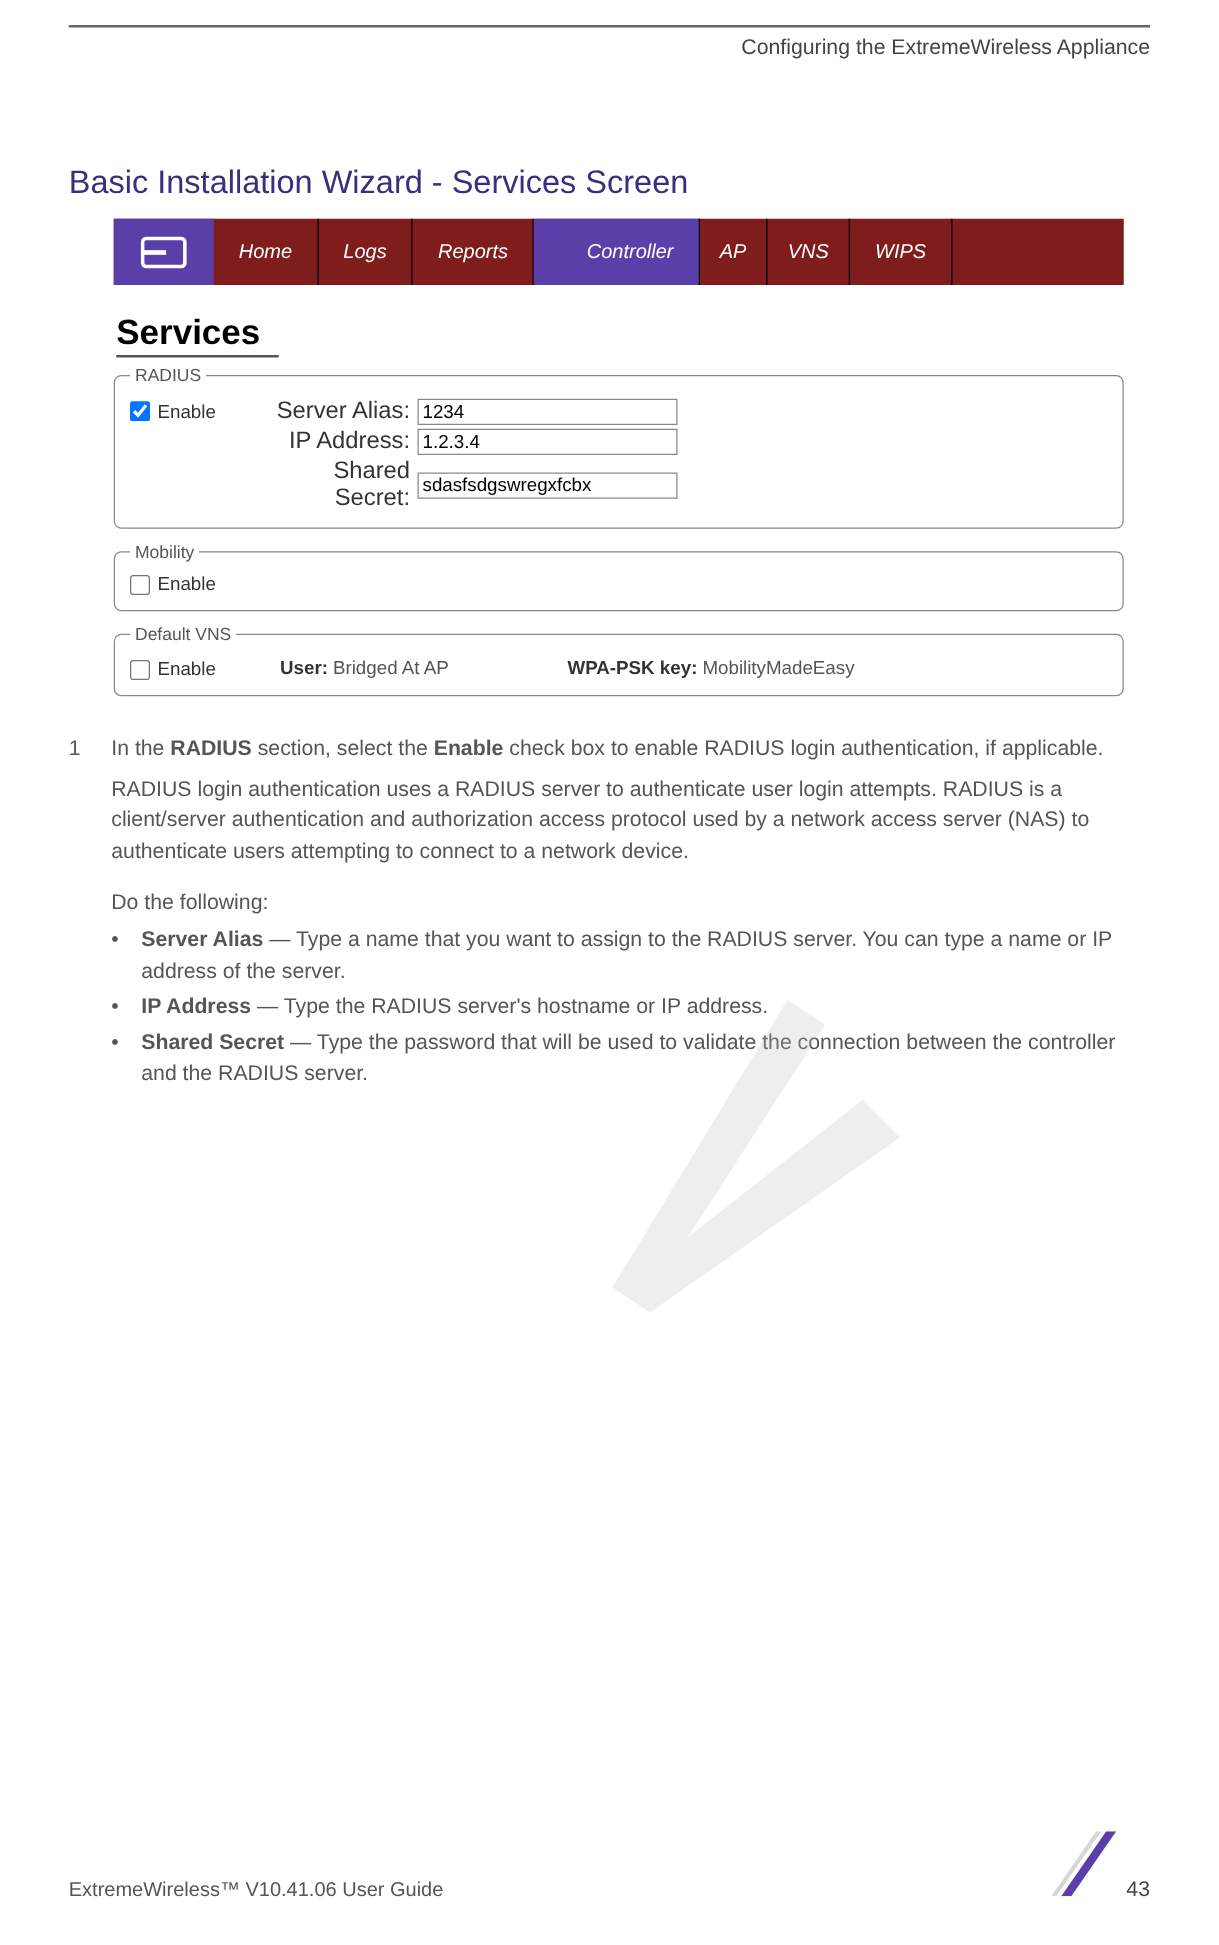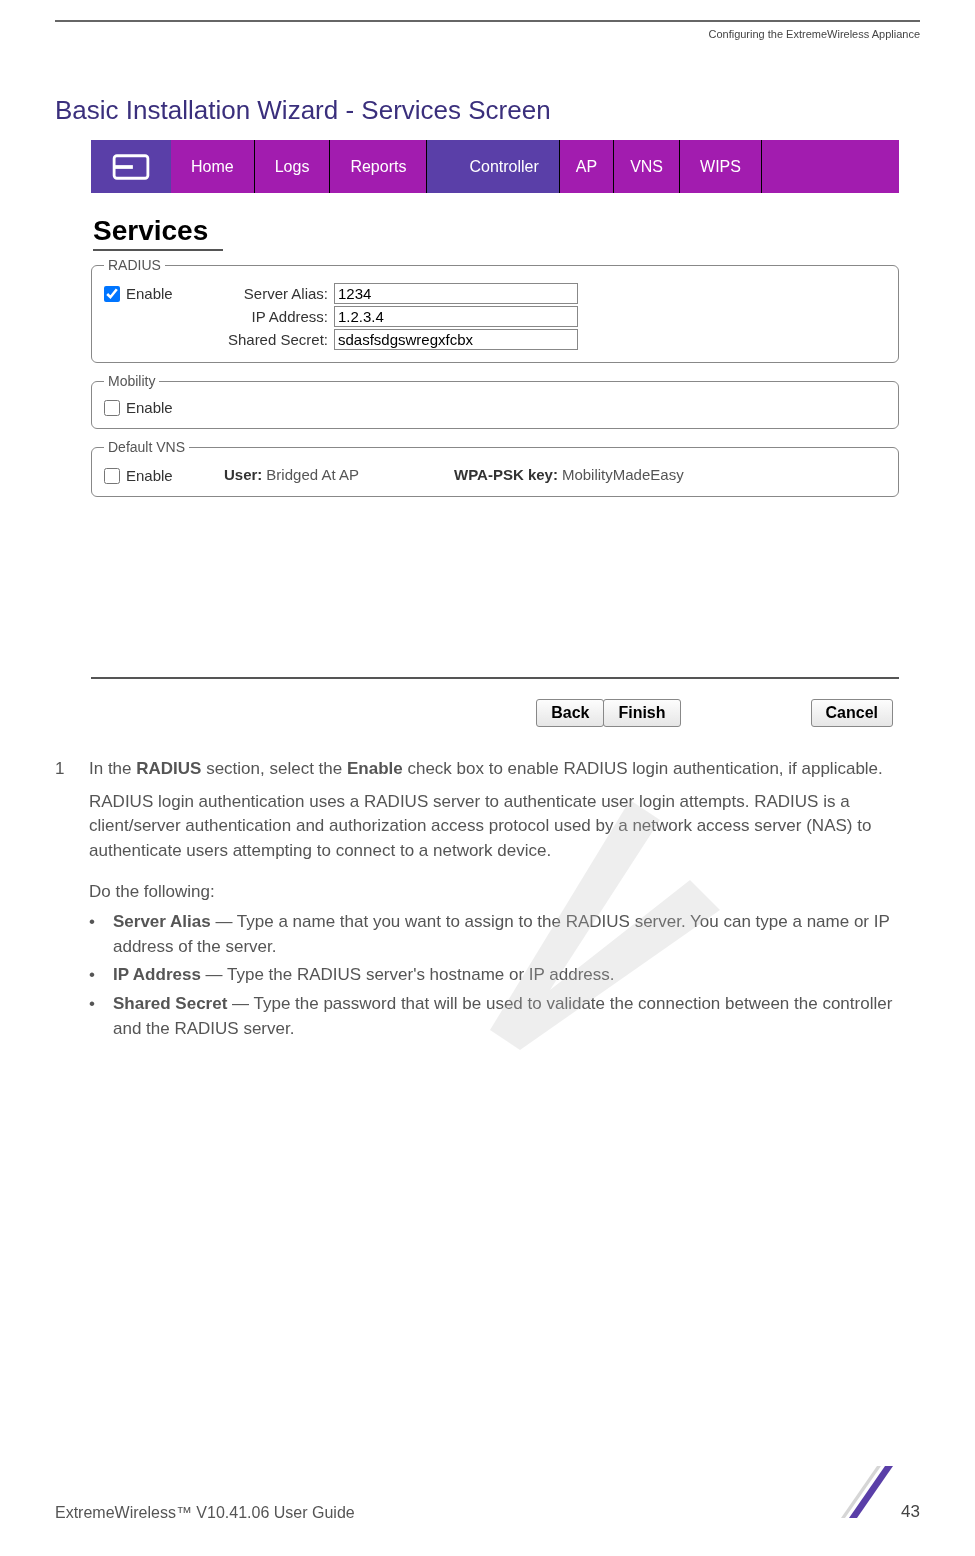--- a/index.html
+++ b/index.html
@@ -11,38 +11,39 @@
     color: #333;
     position: relative;
     padding: 20px 55px 40px 55px;
   }
   .header-bar {
     border-top: 2px solid #666;
     margin-bottom: 6px;
   }
   .header-text {
     text-align: right;
-    font-size: 11px;
+    font-size: 17px;
     color: #444;
-    margin-bottom: 55px;
+    margin-bottom: 82px;
   }
   .section-title {
     font-size: 26px;
     color: #3a2f7c;
     font-weight: 400;
     margin-bottom: 14px;
   }
   .screenshot {
     width: 808px;
     margin: 0 0 30px 36px;
   }
   .tabs-row {
     display: flex;
-    background: #a21caf;
+    background: #7f1d1d;
     height: 53px;
+    font-style: italic;
   }
   .logo-cell {
     width: 80px;
     background: #5a3fa8;
     display: flex;
     align-items: center;
     justify-content: center;
   }
   .logo-cell svg { width: 38px; height: 30px; }
   .tab {
@@ -92,25 +93,25 @@
     align-items: center;
     gap: 6px;
   }
   .enable-col input[type="checkbox"] {
     width: 16px; height: 16px;
   }
   .label-col {
     width: 120px;
     text-align: right;
     padding-right: 6px;
-    font-size: 15px;
+    font-size: 19px;
     color: #333;
   }
   .input-col input[type="text"] {
-    width: 244px;
+    width: 208px;
     font-size: 15px;
     padding: 1px 3px;
     border: 1px solid #888;
   }
   .vns-grid {
     display: inline-block;
     margin-left: 10px;
     font-size: 15px;
     color: #333;
   }
@@ -264,26 +265,20 @@
       </div>
       <div class="vns-grid">
         <div class="vns-row">
           <div class="vns-cell-a"><span class="vns-label">User:</span><span class="vns-val">Bridged At AP</span></div>
           <div class="vns-cell-b"><span class="vns-label">WPA-PSK key:</span><span class="vns-val">MobilityMadeEasy</span></div>
         </div>
       </div>
     </div>
   </fieldset>
 
-  <div class="wizard-footer">
-    <button class="btn">Back</button>
-    <button class="btn" style="margin-left:-1px;">Finish</button>
-    <div class="gap"></div>
-    <button class="btn">Cancel</button>
-  </div>
 
 </div>
 
 <svg class="watermark" viewBox="0 0 320 260">
   <polygon points="60,240 200,10 230,30 120,200 260,90 290,120 90,260" fill="#bdbdbd"></polygon>
 </svg>
 
 <div class="body-text">
   <div class="step-row">
     <div class="step-num">1</div>

